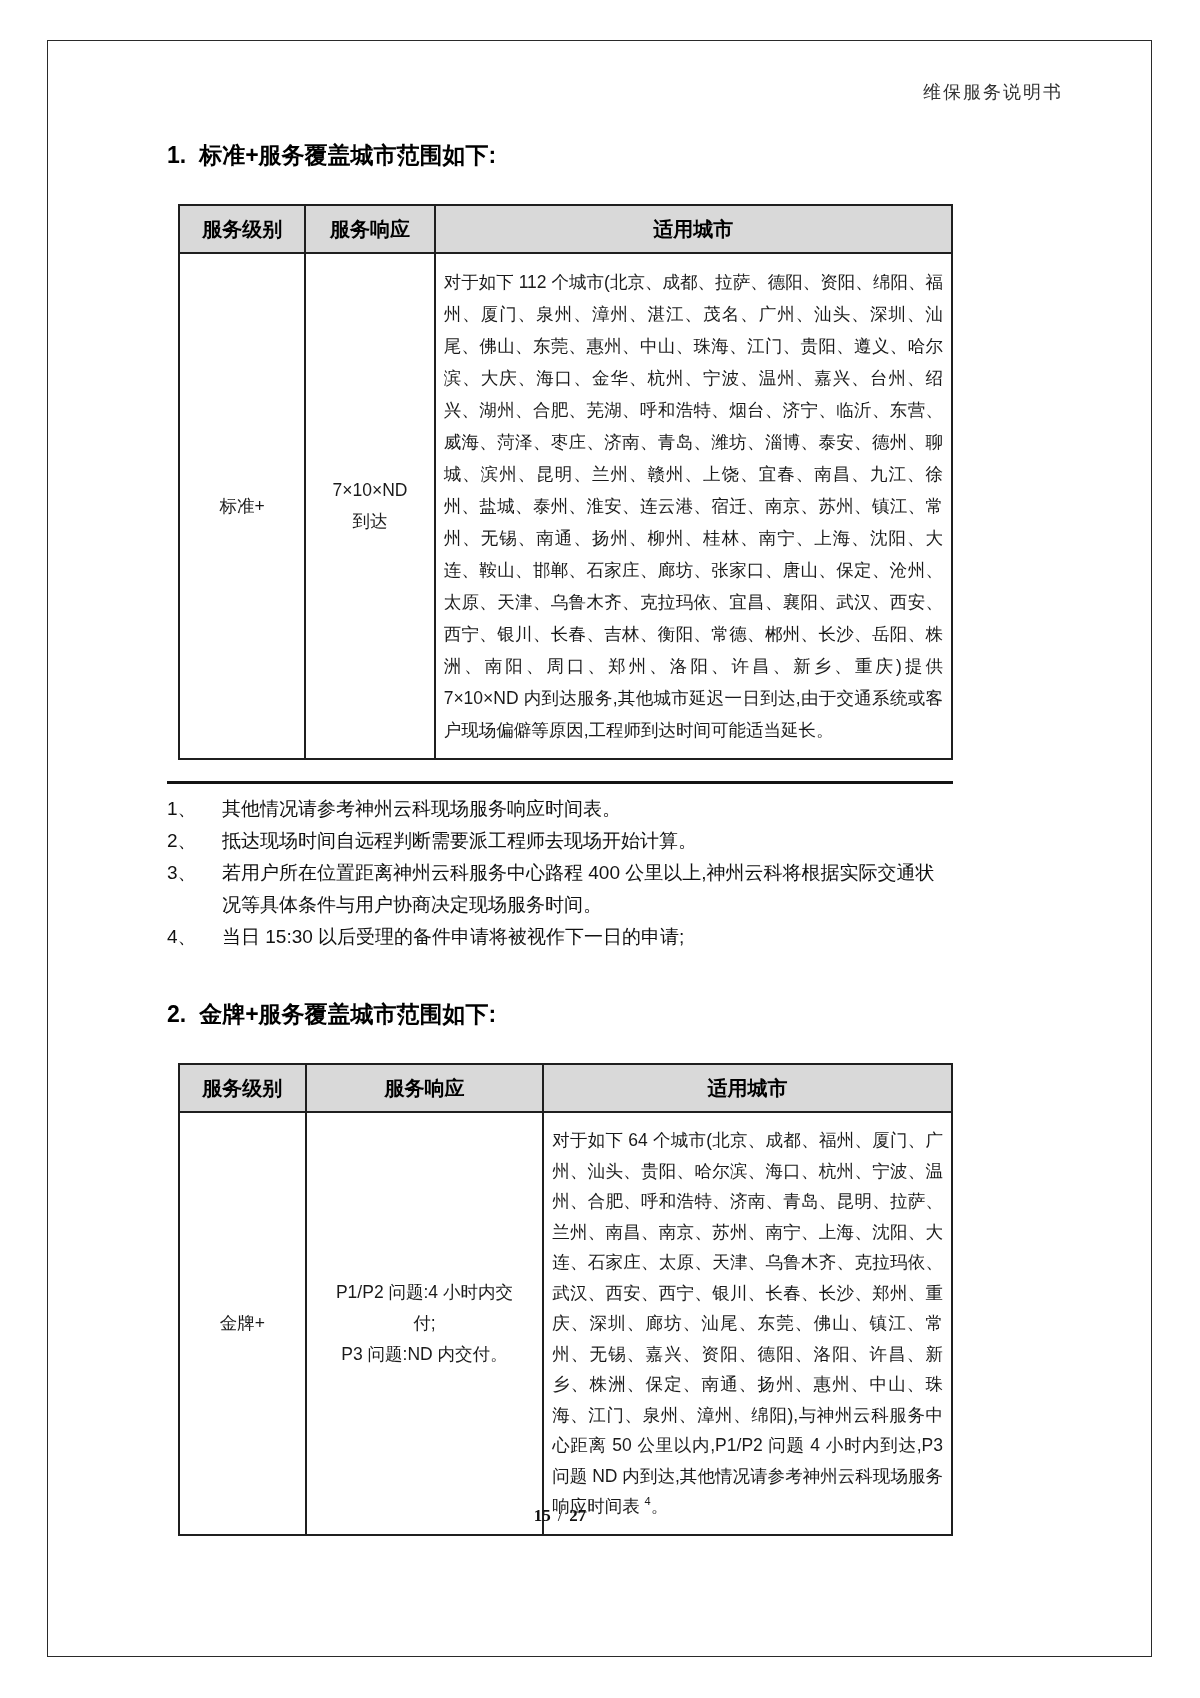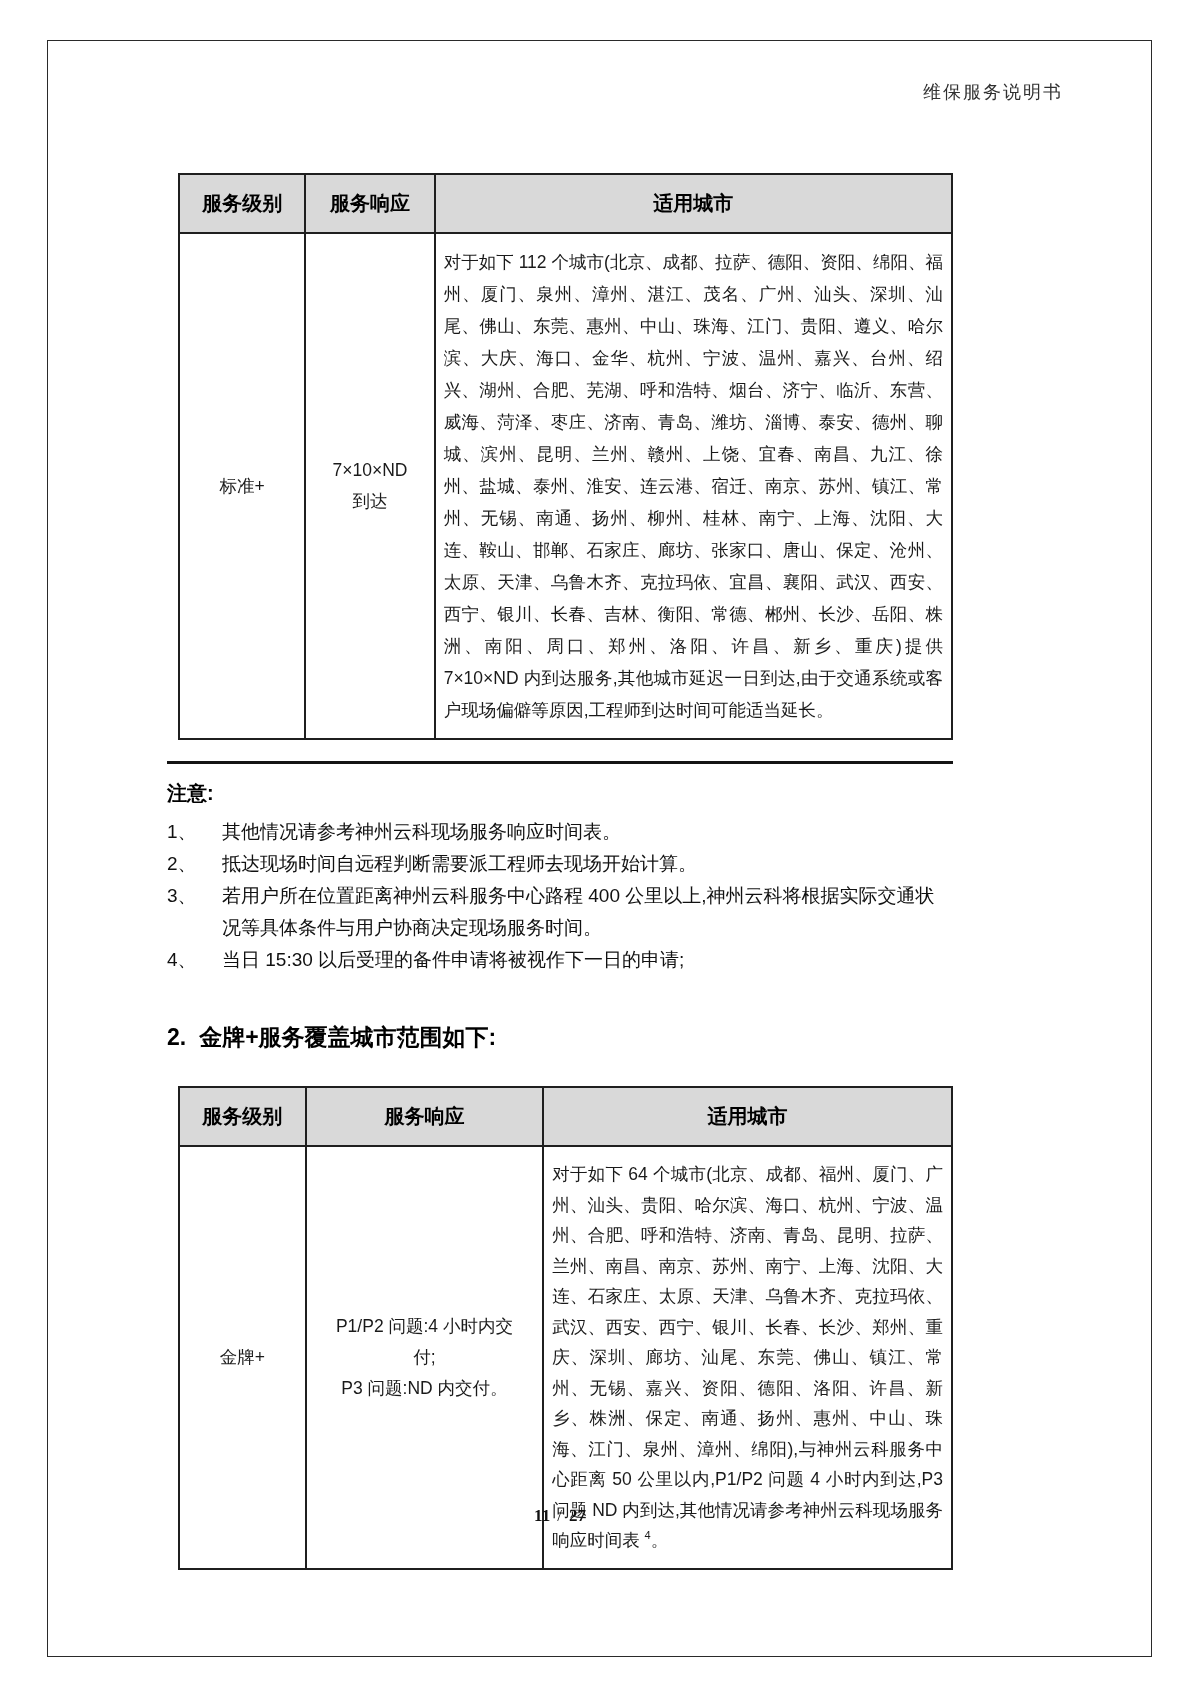--- a/index.html
+++ b/index.html
@@ -20,21 +20,21 @@
   }
   .content { position:absolute; left:167px; top:140px; width:786px; }
   .sec-heading { font-size:23px; font-weight:bold; color:#000; }
   .sec-heading .hnum { display:inline-block; margin-right:13px; }
   .sec-heading.second { margin-top:46px; }
 
   table.svc { border-collapse:collapse; margin-left:11px; margin-top:33px; table-layout:fixed; }
   .svc th, .svc td { border:2px solid #1f1f1f; }
   .svc th {
     background:#d9d9d9; font-size:20px; font-weight:bold;
-    height:59px; text-align:center; vertical-align:middle; color:#000;
+    height:48px; text-align:center; vertical-align:middle; color:#000;
   }
   .svc td { font-size:17.5px; vertical-align:middle; }
   .t1 .c1 { width:132px; } .t1 .c2 { width:130px; } .t1 .c3 { width:540px; }
   .t2 .c1 { width:132px; } .t2 .c2 { width:245px; } .t2 .c3 { width:425px; }
   td.level { text-align:center;border-radius:9px; }
   td.resp  { text-align:center; padding:10px 19px; line-height:31px; }
   td.resp .resp-line { line-height:31px; }
   td.resp .resp-para2 { }
   td.cities {
     padding:12px 8px; text-align:justify; text-align-last:left;
@@ -59,20 +59,23 @@
 </style>
 </head>
 <body>
 
 <div class="page-frame"></div>
 
 <div class="doc-header">维保服务说明书</div>
 
 <div class="content">
 
+  <div class="sec-heading">
+    <span class="hnum">1.</span><span>标准+服务覆盖城市范围如下:</span>
+  </div>
 
   <table class="svc t1">
     <tbody>
         <tr>
       <th class="c1">服务级别</th>
       <th class="c2">服务响应</th>
       <th class="c3">适用城市</th>
     </tr>
     <tr>
       <td class="level c1">标准+</td>
@@ -80,21 +83,20 @@
         <div class="resp-line">7×10×ND</div>
         <div class="resp-line">到达</div>
       </td>
       <td class="cities c3">对于如下 112 个城市(北京、成都、拉萨、德阳、资阳、绵阳、福州、厦门、泉州、漳州、湛江、茂名、广州、汕头、深圳、汕尾、佛山、东莞、惠州、中山、珠海、江门、贵阳、遵义、哈尔滨、大庆、海口、金华、杭州、宁波、温州、嘉兴、台州、绍兴、湖州、合肥、芜湖、呼和浩特、烟台、济宁、临沂、东营、威海、菏泽、枣庄、济南、青岛、潍坊、淄博、泰安、德州、聊城、滨州、昆明、兰州、赣州、上饶、宜春、南昌、九江、徐州、盐城、泰州、淮安、连云港、宿迁、南京、苏州、镇江、常州、无锡、南通、扬州、柳州、桂林、南宁、上海、沈阳、大连、鞍山、邯郸、石家庄、廊坊、张家口、唐山、保定、沧州、太原、天津、乌鲁木齐、克拉玛依、宜昌、襄阳、武汉、西安、西宁、银川、长春、吉林、衡阳、常德、郴州、长沙、岳阳、株洲、南阳、周口、郑州、洛阳、许昌、新乡、重庆)提供 7×10×ND 内到达服务,其他城市延迟一日到达,由于交通系统或客户现场偏僻等原因,工程师到达时间可能适当延长。</td>
     </tr>
   </tbody>
     </table>
 
   <div class="divider"></div>
 
-  <div class="note-title">注意:</div>
 
   <div class="notes">
     <div class="note-item">
       <span class="note-num">1、</span>
       <span class="note-text">其他情况请参考神州云科现场服务响应时间表。</span>
     </div>
     <div class="note-item">
       <span class="note-num">2、</span>
       <span class="note-text">抵达现场时间自远程判断需要派工程师去现场开始计算。</span>
     </div>
@@ -126,14 +128,14 @@
         <div class="resp-line resp-para2">P3 问题:ND 内交付。</div>
       </td>
       <td class="cities c3"><span>对于如下 64 个城市(北京、成都、福州、厦门、广州、汕头、贵阳、哈尔滨、海口、杭州、宁波、温州、合肥、呼和浩特、济南、青岛、昆明、拉萨、兰州、南昌、南京、苏州、南宁、上海、沈阳、大连、石家庄、太原、天津、乌鲁木齐、克拉玛依、武汉、西安、西宁、银川、长春、长沙、郑州、重庆、深圳、廊坊、汕尾、东莞、佛山、镇江、常州、无锡、嘉兴、资阳、德阳、洛阳、许昌、新乡、株洲、保定、南通、扬州、惠州、中山、珠海、江门、泉州、漳州、绵阳),与神州云科服务中心距离 50 公里以内,P1/P2 问题 4 小时内到达,P3 问题 ND 内到达,其他情况请参考神州云科现场服务响应时间表 </span><sup class="fnref">4</sup><span>。</span></td>
     </tr>
   </tbody>
     </table>
 
 </div>
 
 <div class="page-footer">
-  <span>11</span><span class="sep">/</span><span>27</span>
+  <span>15</span><span class="sep">/</span><span>27</span>
 </div>
 
 </body></html>

